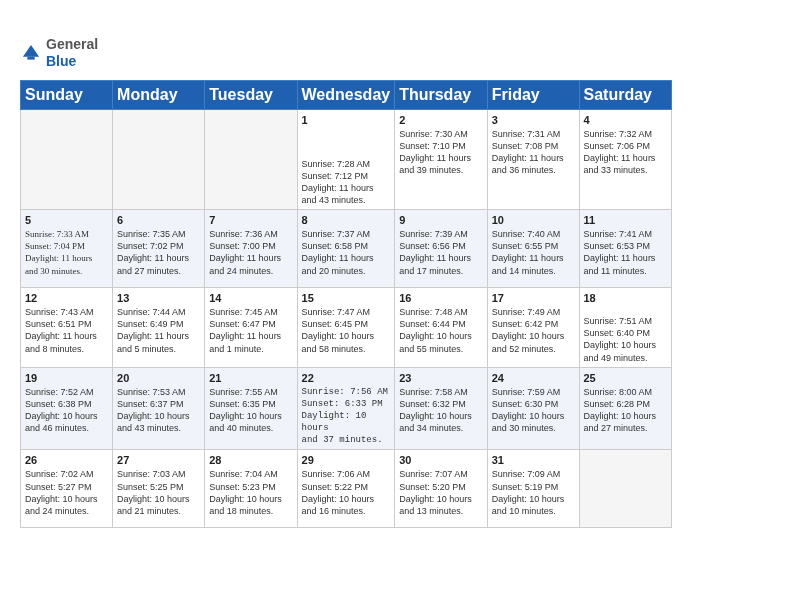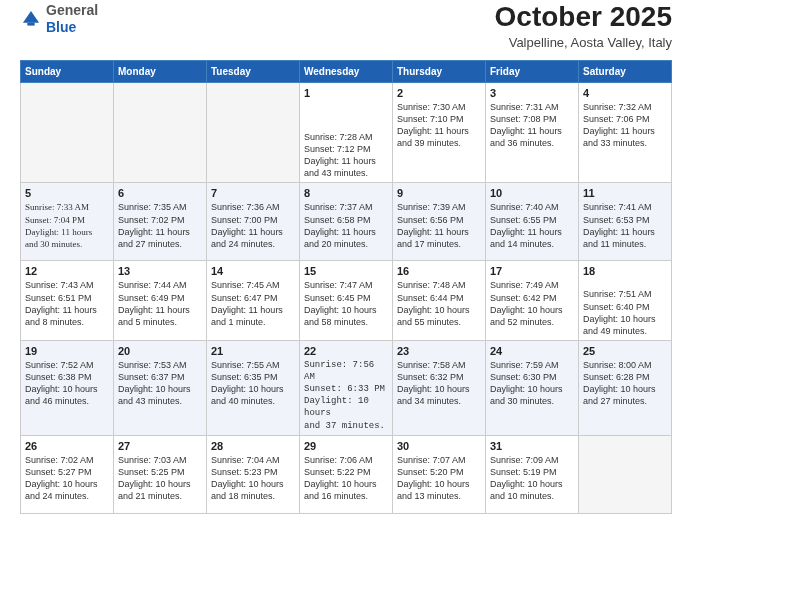--- a/index.html
+++ b/index.html
@@ -6,21 +6,21 @@
     body {
       width: 792px;
       height: 612px;
       font-family: Arial, sans-serif;
       background: #fff;
       overflow: hidden;
     }
     .page {
       width: 692px;
       height: 612px;
-      padding: 2px 20px 14px 20px;
+      padding: 36px 20px 14px 20px;
     }
     .header {
       display: flex;
       justify-content: space-between;
       align-items: flex-start;
       margin-bottom: 10px;
     }
     .logo {
       display: flex;
       align-items: center;
@@ -52,21 +52,21 @@
       margin-top: 2px;
     }
     .calendar {
       width: 100%;
       border-collapse: collapse;
       border: 1px solid #bbb;
     }
     .calendar th {
       background-color: #2060b0;
       color: #fff;
-      font-size: 10px;
+      font-size: 16px;
       font-weight: bold;
       padding: 5px 4px;
       text-align: left;
       border: 1px solid #4080c0;
     }
     .calendar td {
       width: calc(100% / 7);
       vertical-align: top;
       padding: 4px 4px 3px 4px;
       border: 1px solid #ccc;
@@ -101,24 +101,20 @@
     <div class="logo">
       <svg class="logo-icon" viewBox="0 0 30 30">
         <polygon points="15,4 26,20 4,20" fill="#2060b0"></polygon>
         <rect x="10" y="20" width="10" height="4" fill="#2060b0"></rect>
       </svg>
       <div class="logo-text">
         <span class="logo-general">General</span><br>
         <span class="logo-blue">Blue</span>
       </div>
     </div>
-    <div class="title-block">
-      <div class="calendar-title">October 2025</div>
-      <div class="calendar-subtitle">Valpelline, Aosta Valley, Italy</div>
-    </div>
   </div>
 
   <table class="calendar">
     <thead>
       <tr>
 
       <th>Sunday</th>
           <th>Monday</th>
           <th>Tuesday</th>
           <th>Wednesday</th>

